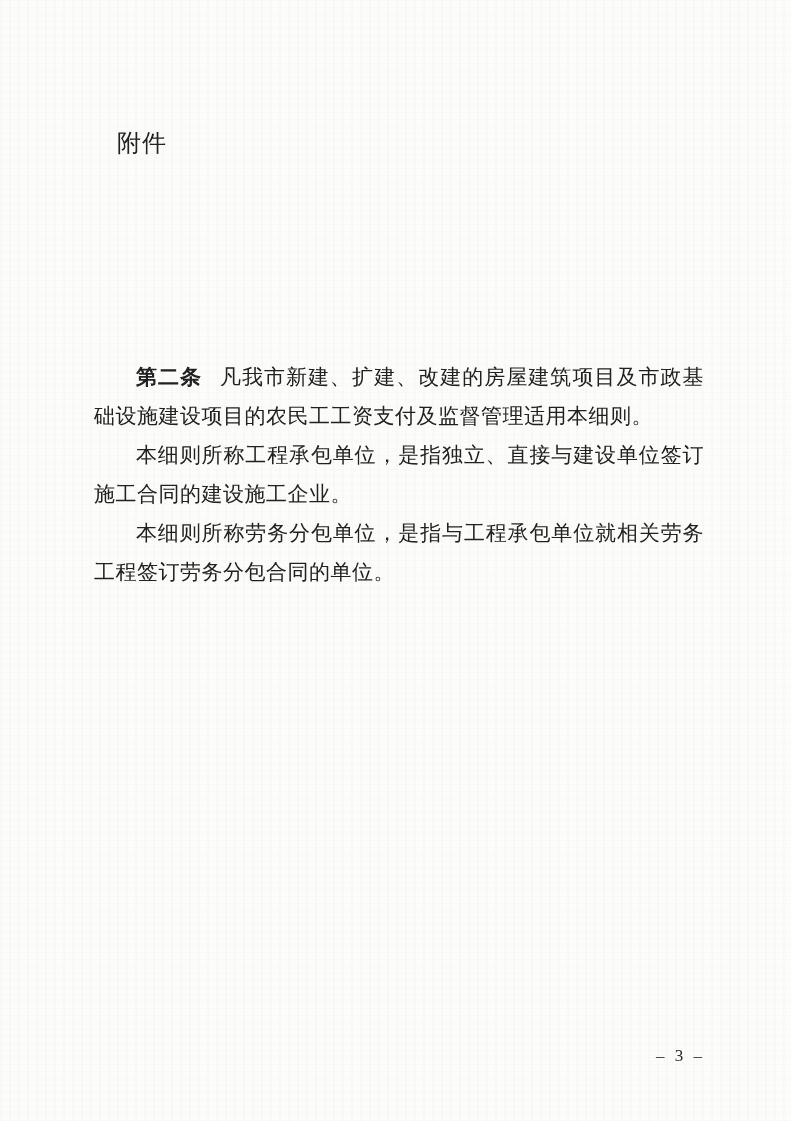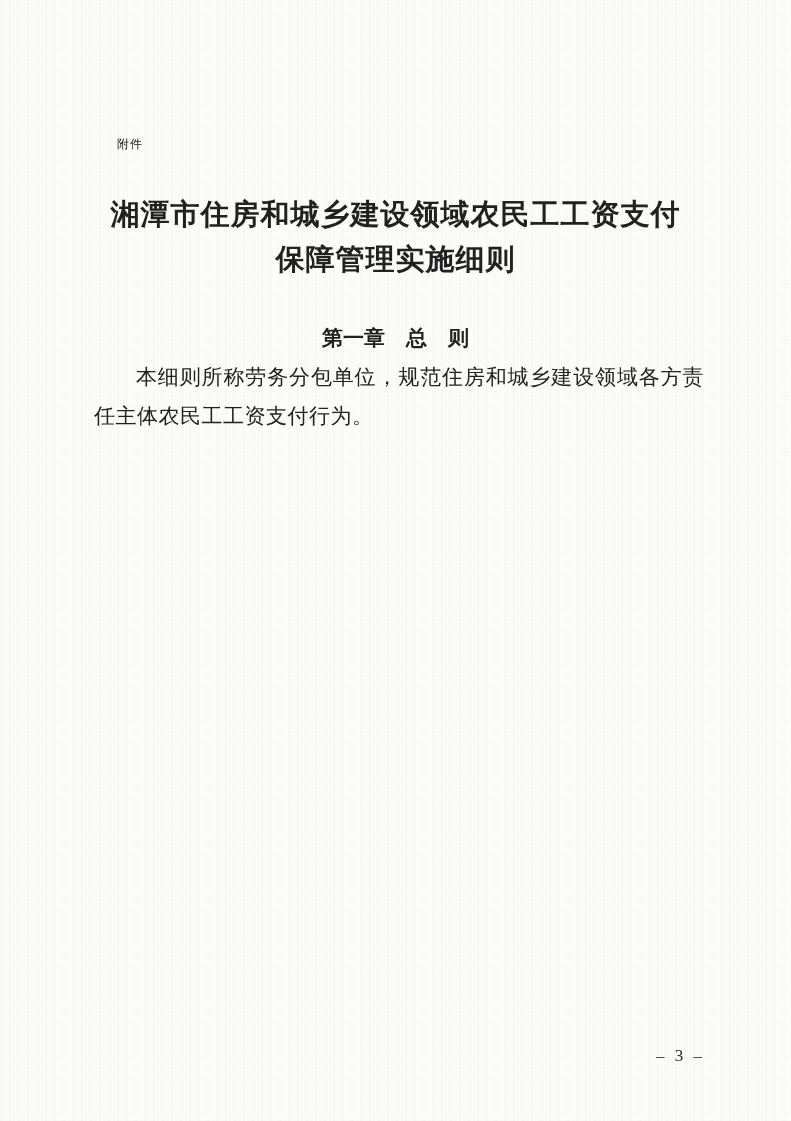--- a/index.html
+++ b/index.html
@@ -23,22 +23,22 @@
       position: absolute;
       inset: 0;
       background:
         repeating-linear-gradient(90deg, rgba(120,120,115,0.025) 0 2px, rgba(255,255,255,0) 2px 9px),
         repeating-linear-gradient(0deg, rgba(120,120,115,0.02) 0 1px, rgba(255,255,255,0) 1px 7px);
       pointer-events: none;
     }
     .attachment {
       position: absolute;
       left: 117px;
-      top: 136px;
-      font-size: 12px;
+      top: 127px;
+      font-size: 24px;
       letter-spacing: 1px;
     }
     .doc-title {
       position: absolute;
       top: 192px;
       left: 0;
       width: 100%;
       text-align: center;
       font-size: 29px;
       font-weight: 700;
@@ -86,34 +86,35 @@
       white-space: nowrap;
     }
   </style>
 </head>
 <body>
 
 <div class="page">
 
   <div class="attachment">附件</div>
 
-  <div class="doc-title">
-    <div>湘潭市住房和城乡建设领域农民工工资支付</div>
-    <div>保障管理实施细则</div>
-  </div>
 
-  <div class="chapter">第一章　总　则</div>
 
   <div class="body-text">
 
 
-
+    <p class="para">
+      <span class="para-label">第二条</span><span>凡我市新建、扩建、改建的房屋建筑项目及市政基础设施建设项目的农民工工资支付及监督管理适用本细则。</span>
+    </p>
 
     <p class="para">
-      <span class="para-label"></span><span>本细则所称劳务分包单位，规范住房和城乡建设领域各方责任主体农民工工资支付行为。</span>
+      <span class="para-label"></span><span>本细则所称工程承包单位，是指独立、直接与建设单位签订施工合同的建设施工企业。</span>
+    </p>
+
+    <p class="para">
+      <span class="para-label"></span><span>本细则所称劳务分包单位，是指与工程承包单位就相关劳务工程签订劳务分包合同的单位。</span>
     </p>
 
 
   </div>
 
   <div class="page-num">– 3 –</div>
 
 </div>
 
 </body></html>

